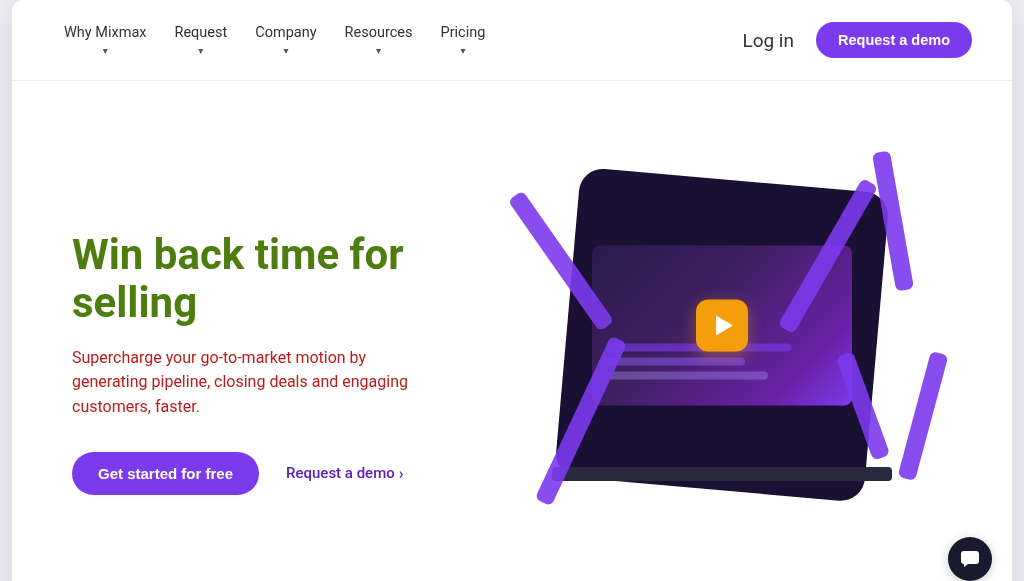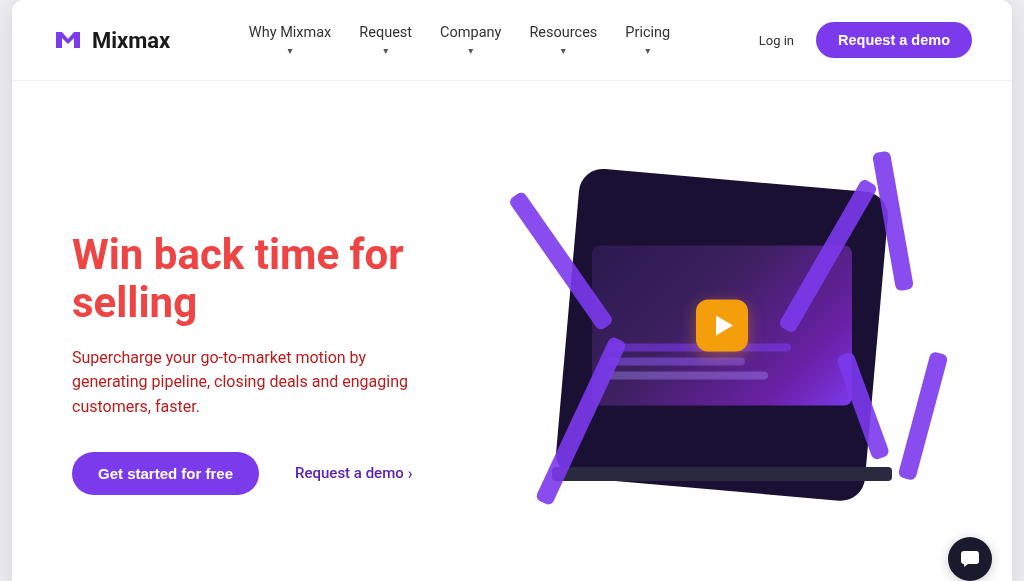--- a/index.html
+++ b/index.html
@@ -66,21 +66,21 @@
       font-size: 10px;
       color: #555;
       margin-top: 1px;
     }
     .nav-actions {
       display: flex;
       align-items: center;
       gap: 12px;
     }
     .login-btn {
-      font-size: 13px;
+      font-size: 19px;
       color: #333;
       cursor: pointer;
       padding: 6px 10px;
     }
     .demo-btn {
       background: #7c3aed;
       color: #fff;
       border: none;
       border-radius: 25px;
       padding: 10px 22px;
@@ -100,36 +100,36 @@
       overflow: hidden;
       background: #fff;
     }
     .hero-left {
       flex: 0 0 420px;
       z-index: 5;
     }
     .hero-title {
       font-size: 42px;
       font-weight: 700;
-      color: #ef4444;
+      color: #4d7c0f;
       line-height: 1.15;
       margin-bottom: 18px;
       margin-top: 44px;
     }
     .hero-subtitle {
       font-size: 16px;
       color: #b91c1c;
       line-height: 1.55;
       margin-bottom: 32px;
       max-width: 370px;
     }
     .cta-row {
       display: flex;
       align-items: center;
-      gap: 36px;
+      gap: 27px;
     }
     .cta-primary {
       background: #7c3aed;
       color: #fff;
       border: none;
       border-radius: 25px;
       padding: 13px 26px;
       font-size: 15px;
       font-weight: 600;
       cursor: pointer;
@@ -295,28 +295,20 @@
       transform: translate(-50%, -52%) rotate(5deg);
       z-index: 1;
     }
   </style>
 </head>
 <body>
 
 <div class="browser-frame">
 
   <header class="header">
-    <div class="logo-area">
-
-      <svg class="logo-icon" viewBox="0 0 32 32" fill="none">
-        <rect width="32" height="32" rx="4" fill="white"></rect>
-        <path d="M4 8 L4 24 L10 24 L10 14 L16 20 L22 14 L22 24 L28 24 L28 8 L22 8 L16 15 L10 8 Z" fill="#7c3aed"></path>
-      </svg>
-      <span class="logo-text">Mixmax</span>
-    </div>
 
     <nav class="nav">
       <div class="nav-item">
         <span>Why Mixmax</span>
         <span class="chevron">▾</span>
       </div>
       <div class="nav-item">
         <span>Request</span>
         <span class="chevron">▾</span>
       </div>

